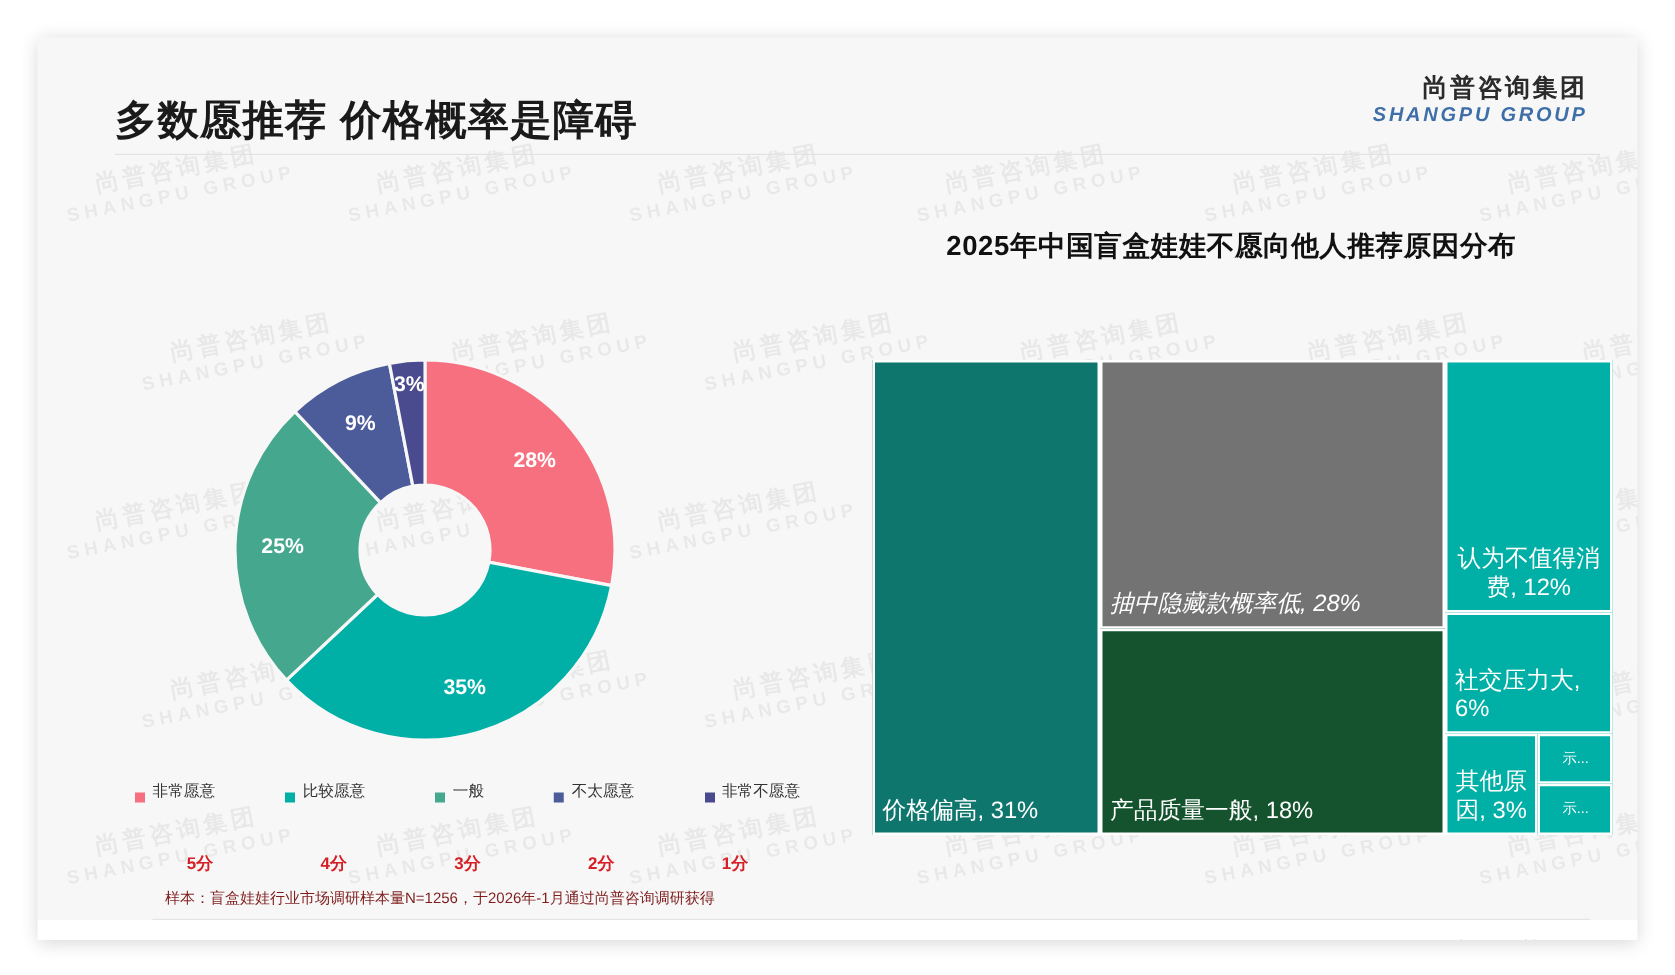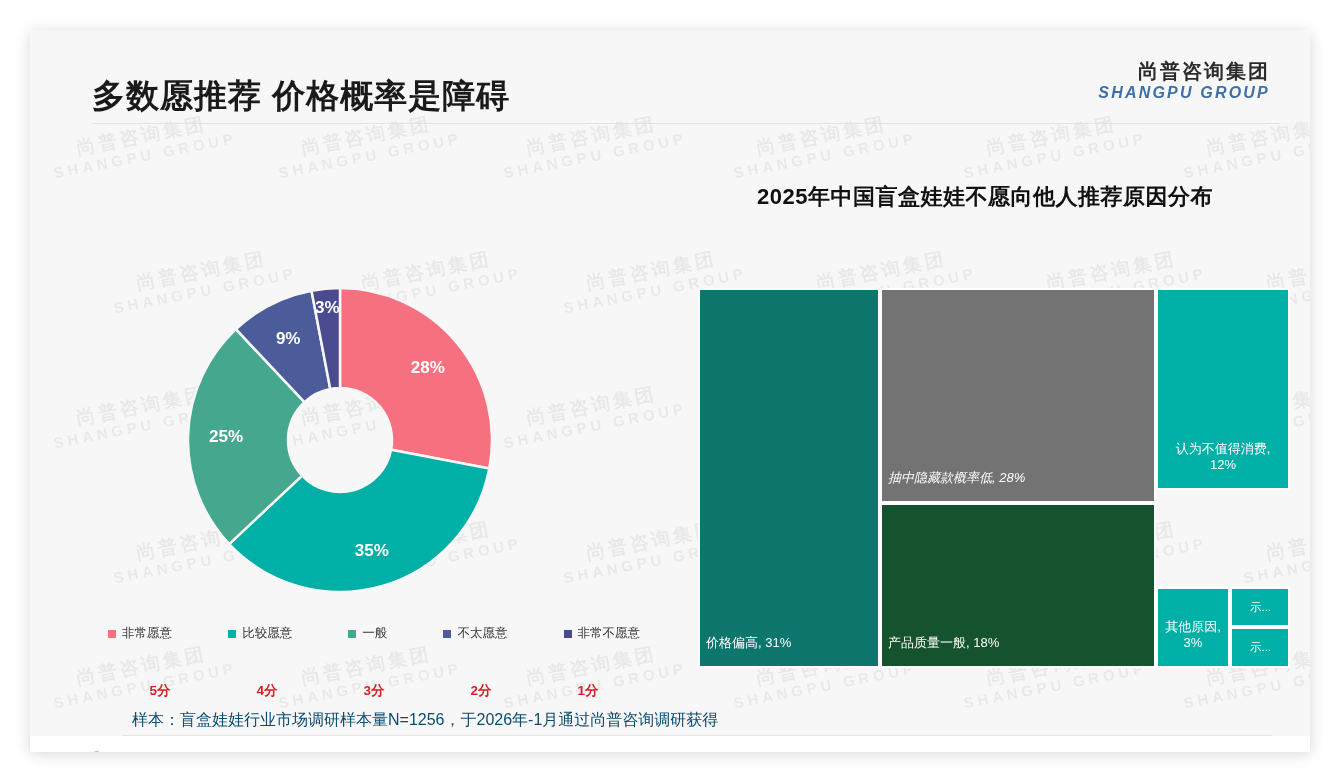--- a/index.html
+++ b/index.html
@@ -128,21 +128,21 @@
     position: absolute;
     left: 14px;
     top: 485px;
     width: 580px;
     display: flex;
     justify-content: space-between;
     align-items: center;
     padding: 0 24px;
     box-sizing: border-box;
   }
-  .legend-item { display: flex; align-items: center; gap: 6px; }
+  .legend-item { display: flex; align-items: flex-end; gap: 6px; }
   .legend-swatch { width: 8px; height: 8px; display: inline-block; }
   .legend-text { font-size: 12.5px; color: #333; white-space: nowrap; }
 
   #donut-scores {
     position: absolute;
     left: 14px;
     top: 542px;
     width: 580px;
     display: flex;
     justify-content: space-between;
@@ -167,36 +167,36 @@
   }
   .tm-cell {
     position: absolute;
     box-sizing: border-box;
     border: 2px solid #ffffff;
     overflow: hidden;
   }
   .tm-label {
     position: absolute;
     left: 6px;
-    bottom: 15px;
+    bottom: 5px;
     right: 5px;
     color: #ffffff;
-    font-size: 13px;
+    font-size: 19px;
     line-height: 1.25;
   }
   .tm-label.centered { text-align: center; left: 4px; right: 4px; }
   .tm-label.tiny { font-size: 11.5px; bottom: 50%; transform: translateY(50%); text-align:center; }
 
   
   #sample-note {
     position: absolute;
     left: 102px;
     top: 680px;
-    font-size: 16px;
-    color: #0c4a6e;
+    font-size: 12px;
+    color: #7f1d1d;
     z-index: 5;
   }
   #note-rule {
     position: absolute;
     left: 92px;
     top: 705px;
     width: 1150px;
     height: 1px;
     background: #e4e4e4;
     z-index: 5;
@@ -422,20 +422,23 @@
         </div>
         <div class="tm-cell" style="left: 182px; top: 0px; width: 276px; height: 215px; background: #737373; font-style: italic;">
           <div class="tm-label">抽中隐藏款概率低, 28%</div>
         </div>
         <div class="tm-cell" style="left: 182px; top: 215px; width: 276px; height: 165px; background: #14532d;">
           <div class="tm-label">产品质量一般, 18%</div>
         </div>
         <div class="tm-cell" style="left: 458px; top: 0px; width: 134px; height: 202px; background: rgb(0, 175, 165);">
           <div class="tm-label centered">认为不值得消费, 12%</div>
         </div>
+        <div class="tm-cell" style="left: 458px; top: 202px; width: 134px; height: 97px; background: rgb(0, 175, 165);">
+          <div class="tm-label">社交压力大, 6%</div>
+        </div>
         <div class="tm-cell" style="left: 458px; top: 299px; width: 74px; height: 81px; background: rgb(0, 175, 165);">
           <div class="tm-label centered">其他原因, 3%</div>
         </div>
         <div class="tm-cell" style="left: 532px; top: 299px; width: 60px; height: 40px; background: rgb(0, 175, 165);">
           <div class="tm-label tiny">示...</div>
         </div>
         <div class="tm-cell" style="left: 532px; top: 339px; width: 60px; height: 41px; background: rgb(0, 175, 165);">
           <div class="tm-label tiny">示...</div>
         </div>
       </div>

